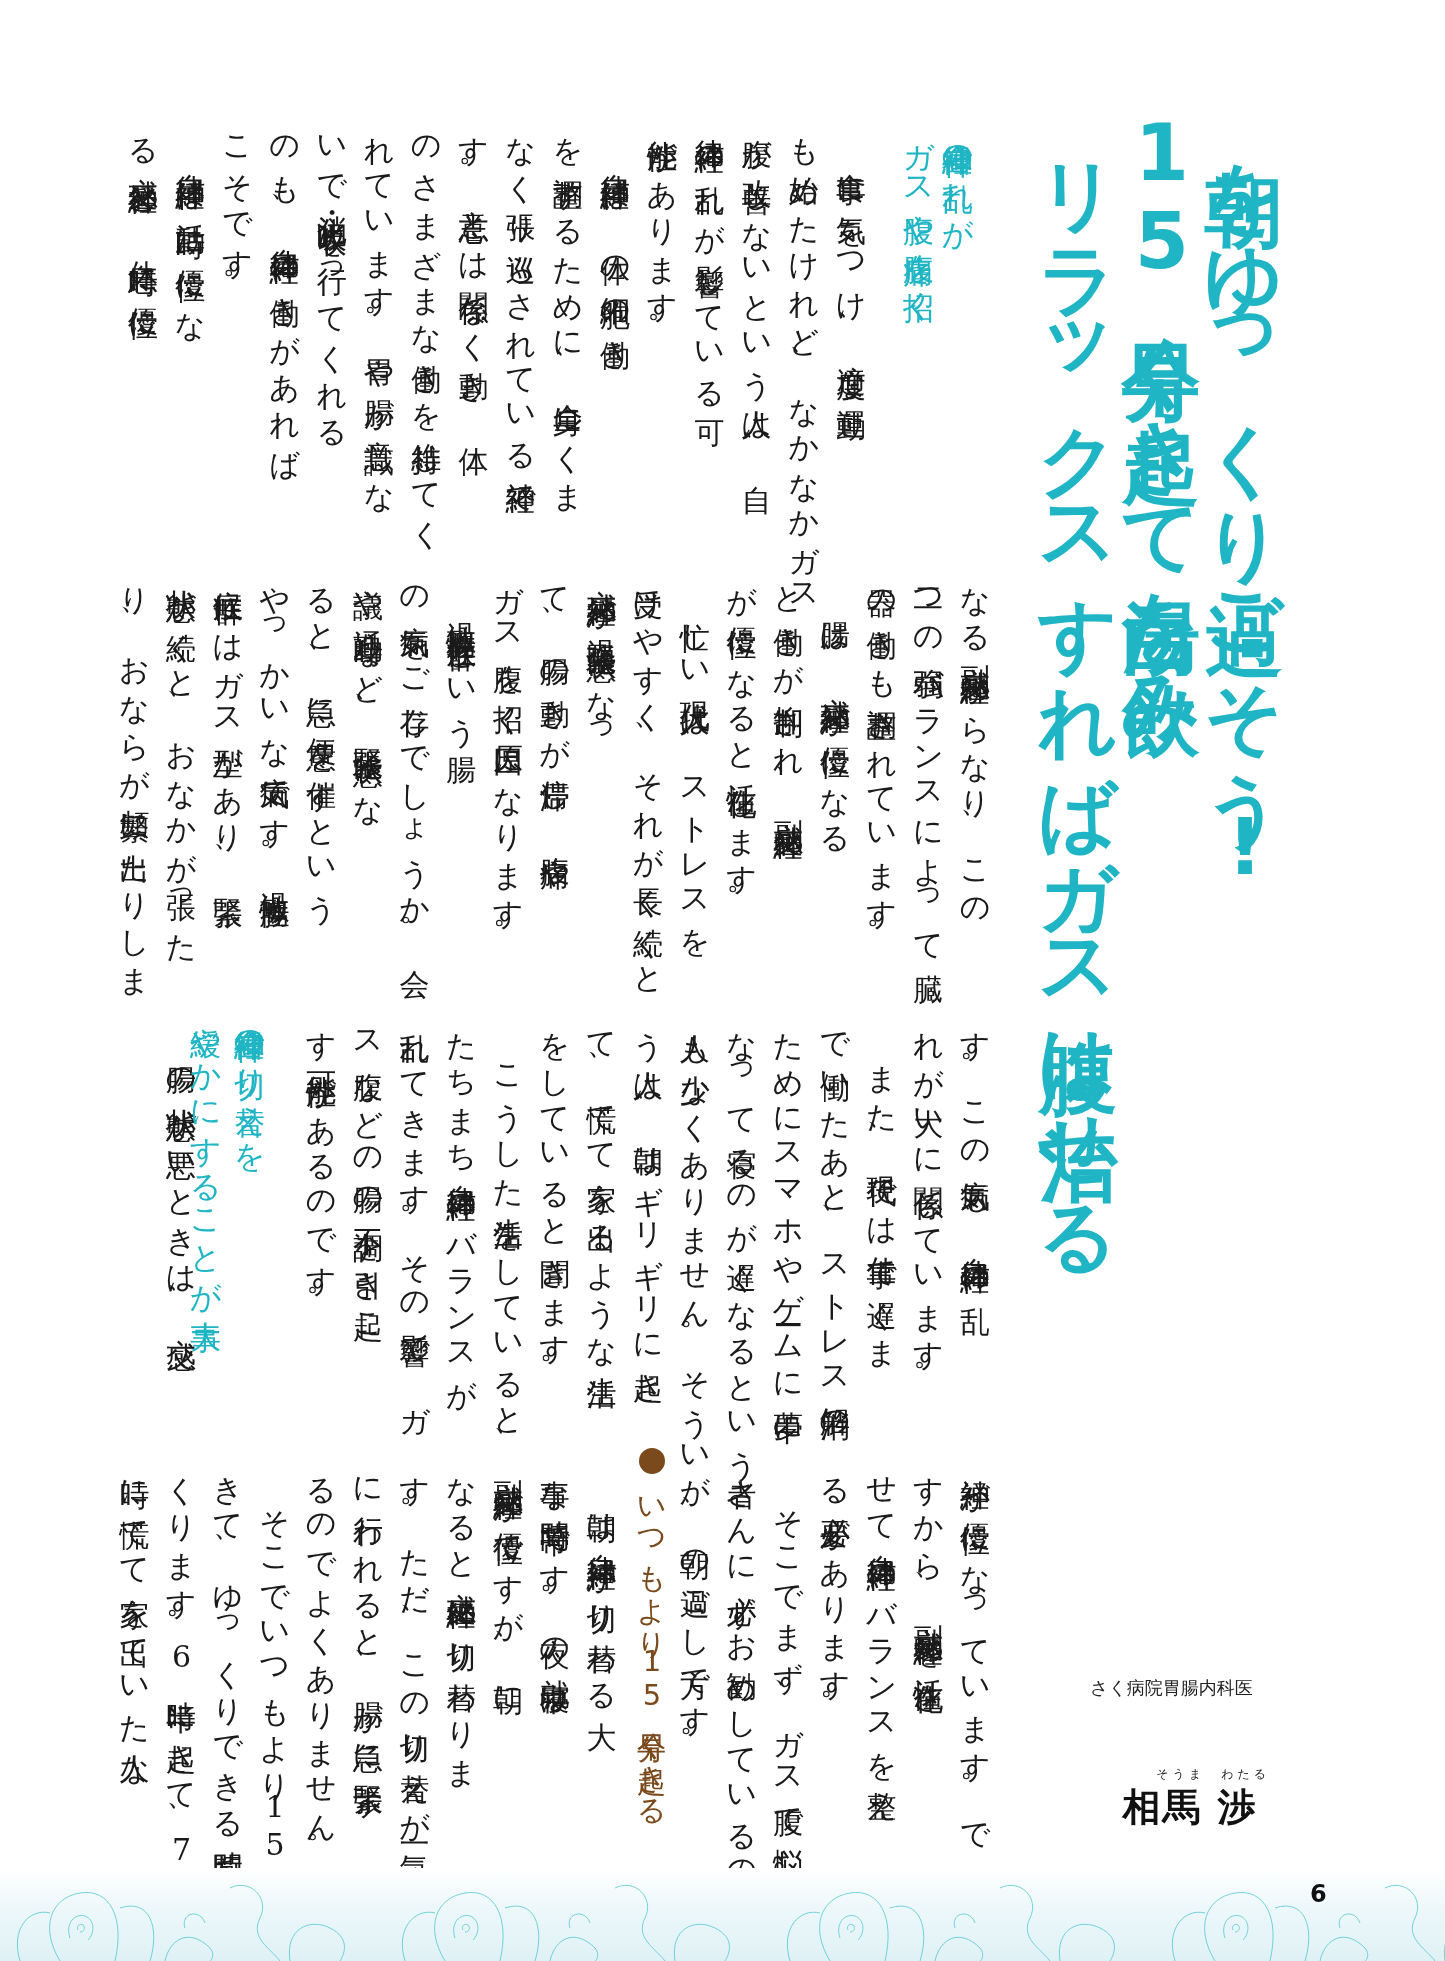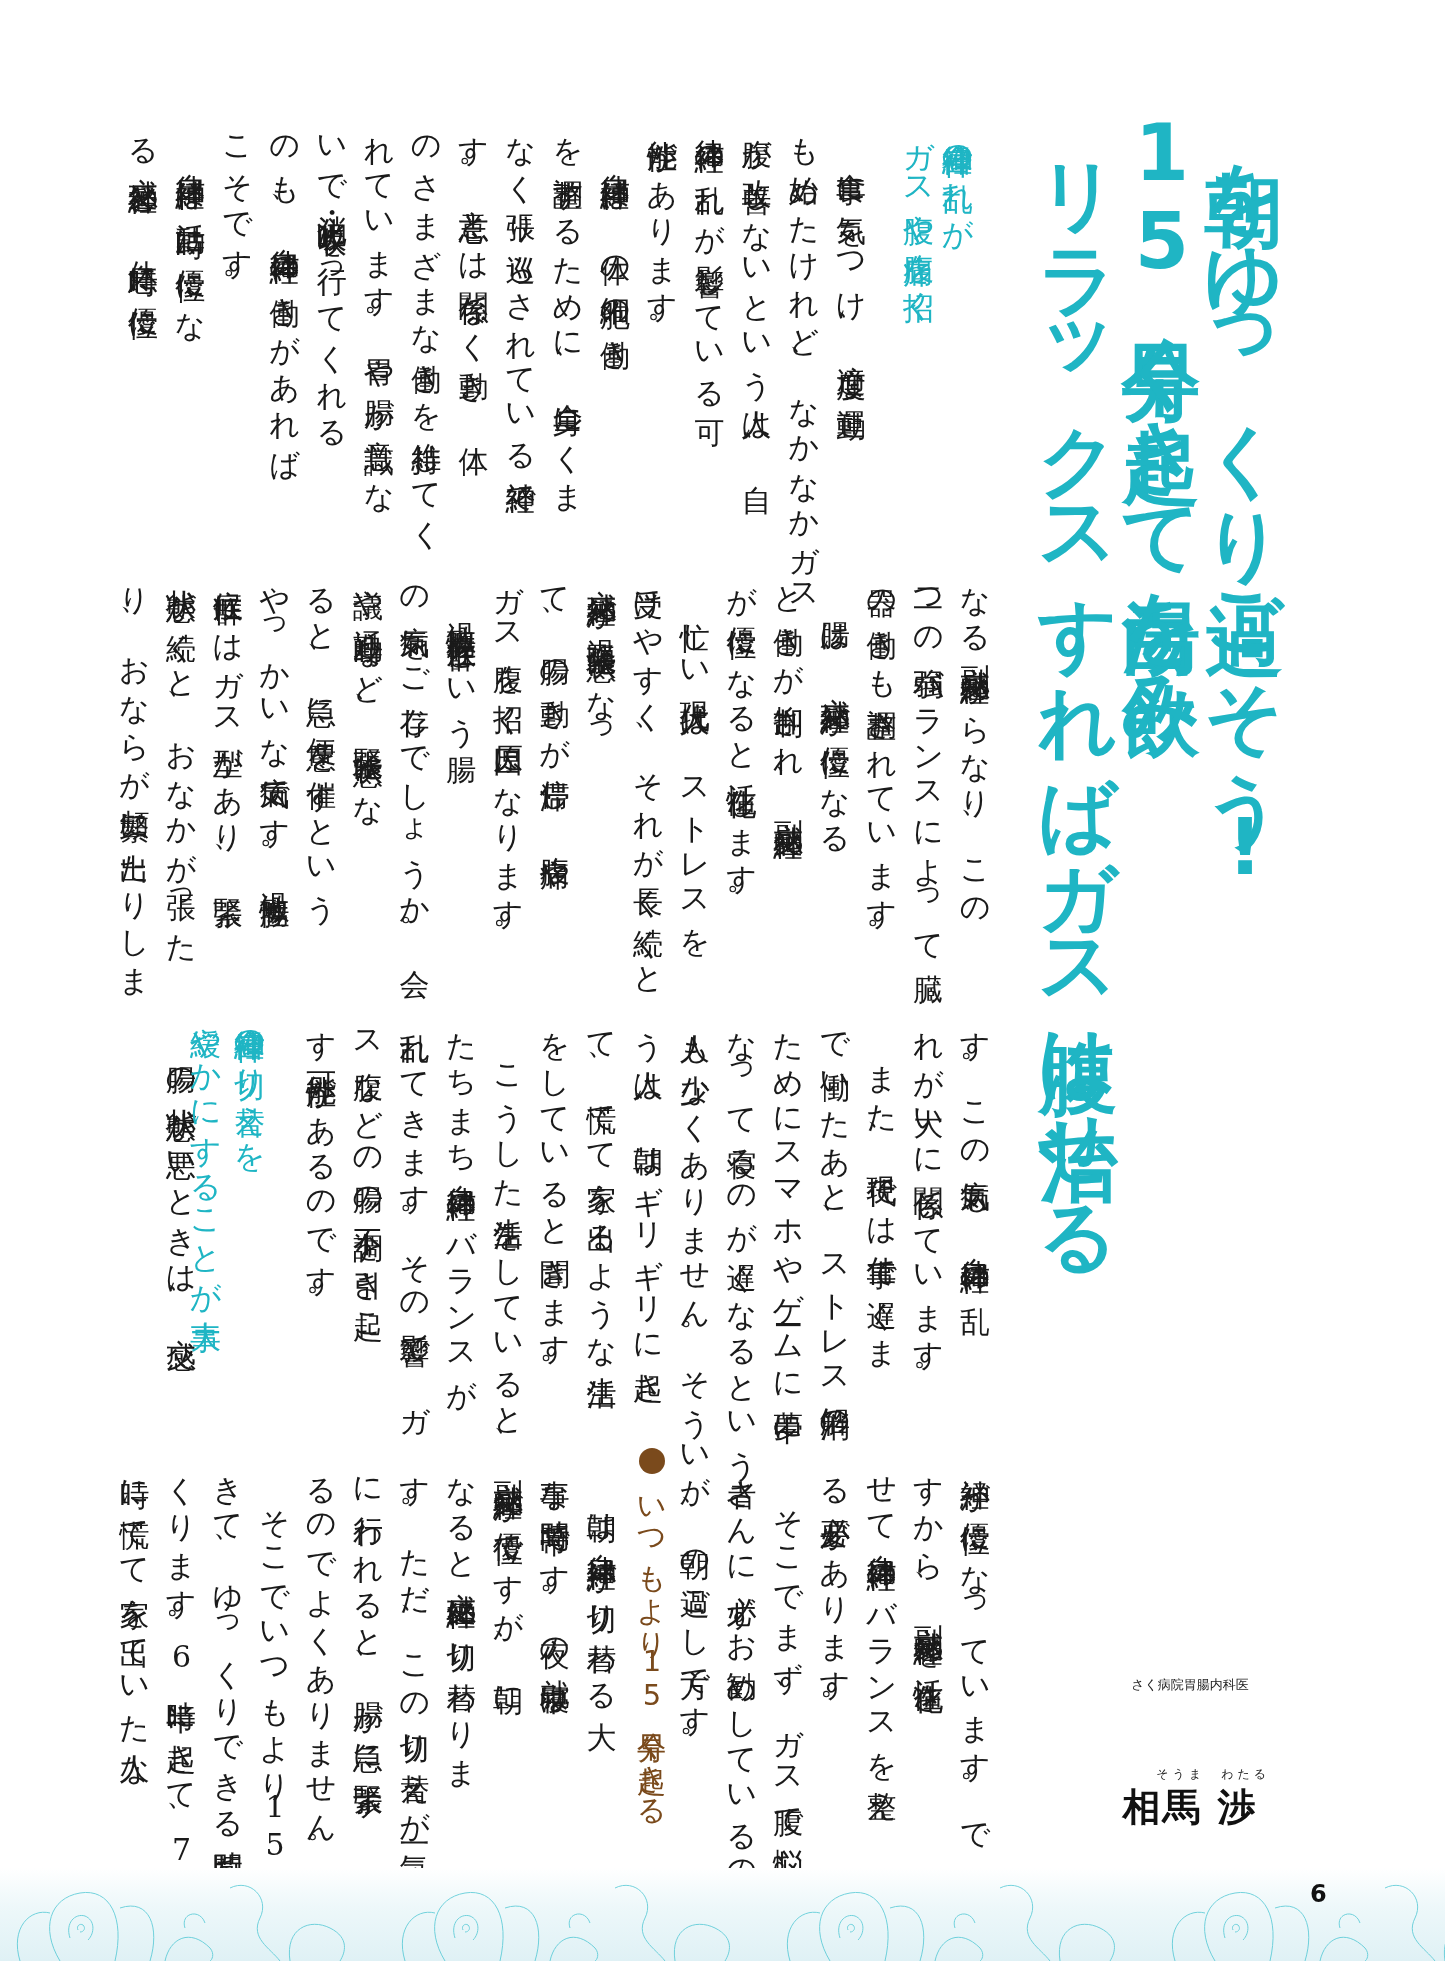--- a/index.html
+++ b/index.html
@@ -5,22 +5,22 @@
   html,body{margin:0;padding:0;}
   body{width:1445px;height:1961px;position:relative;background:#ffffff;overflow:hidden;
        font-family:"DejaVu Serif","Liberation Serif",serif;color:#1a1a1a;}
   .v{position:absolute;writing-mode:vertical-rl;text-orientation:upright;white-space:nowrap;}
   .title{font-family:"DejaVu Sans","Liberation Sans",sans-serif;font-weight:bold;color:#1fb5c4;
          font-size:78px;line-height:78px;letter-spacing:-2px;}
   .sub{font-family:"DejaVu Sans","Liberation Sans",sans-serif;color:#1fb5c4;font-size:31px;line-height:31px;letter-spacing:1px;}
   .body{font-size:30px;line-height:30px;letter-spacing:3.2px;}
   .brown{font-family:"DejaVu Sans","Liberation Sans",sans-serif;color:#7a4a1c;font-size:29px;line-height:29px;}
   .bullet{display:inline-block;width:26px;height:26px;border-radius:50%;background:#7a4a1c;margin-bottom:4px;}
-  .affil{position:absolute;left:1090px;top:1676px;width:200px;text-align:center;
-         font-family:"DejaVu Sans","Liberation Sans",sans-serif;font-size:13px;color:#222;}
+  .affil{position:absolute;left:1090px;top:1676px;width:200px;text-align:left;
+         font-family:"DejaVu Sans","Liberation Sans",sans-serif;font-size:18px;color:#222;}
   .ruby{position:absolute;left:1120px;top:1766px;width:150px;text-align:right;
         font-family:"DejaVu Sans","Liberation Sans",sans-serif;font-size:12px;letter-spacing:4px;color:#222;}
   .name{position:absolute;left:1105px;top:1782px;width:170px;text-align:center;
         font-family:"DejaVu Sans","Liberation Sans",sans-serif;font-weight:bold;font-size:38px;color:#111;letter-spacing:2px;}
   .footer{position:absolute;left:0;top:1868px;width:1445px;height:93px;
           background:linear-gradient(to bottom,#ffffff 0%,#eef8fa 40%,#dff1f5 100%);}
   .footer svg{position:absolute;left:0;top:0;}
   .pagenum{position:absolute;left:1310px;top:1880px;font-family:"DejaVu Sans","Liberation Sans",sans-serif;
            font-weight:bold;font-size:24px;color:#111;}
 </style>

